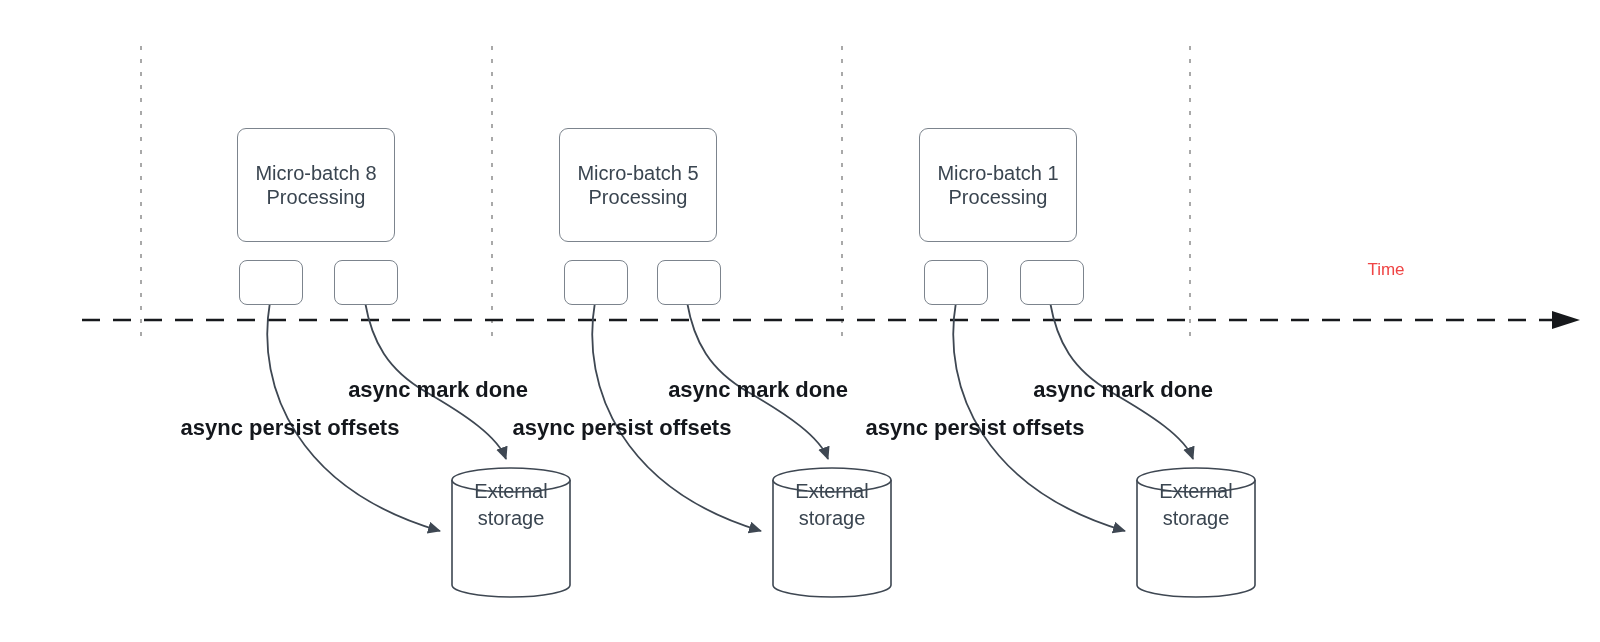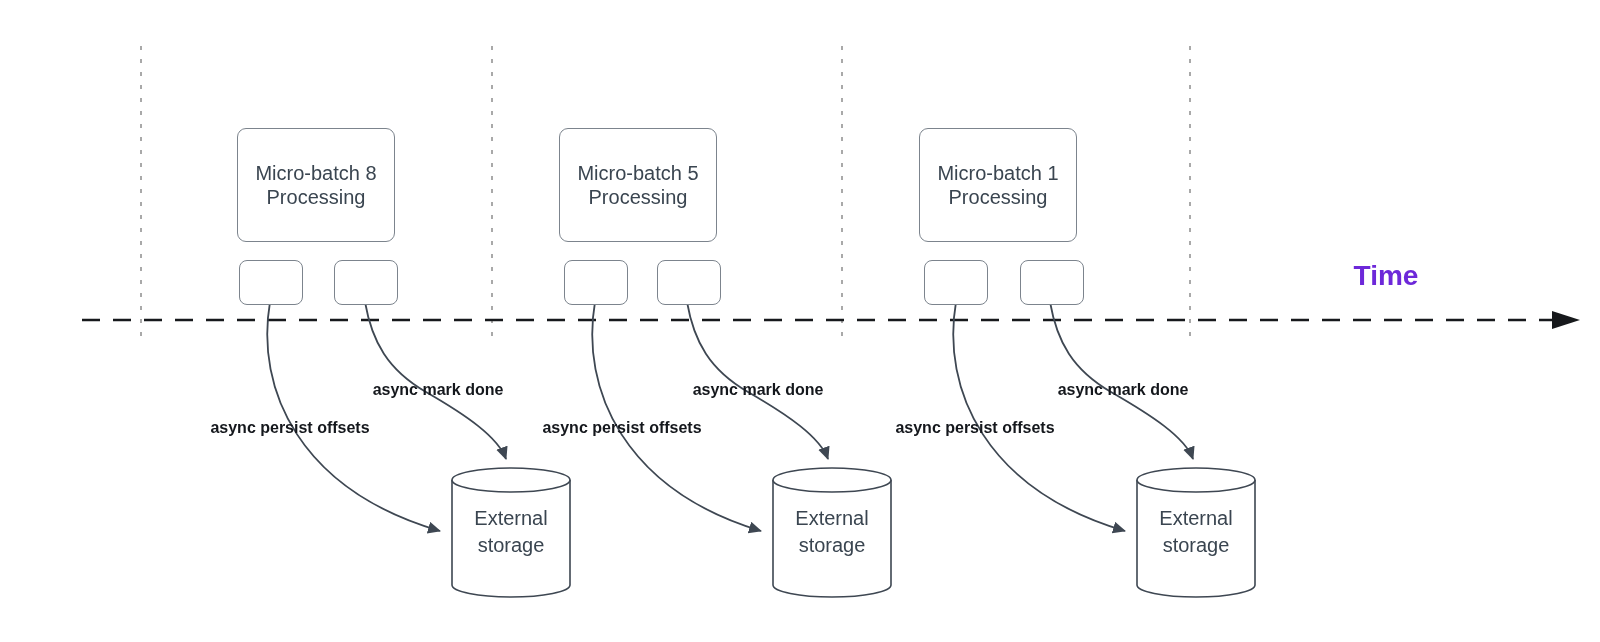--- a/index.html
+++ b/index.html
@@ -17,29 +17,29 @@
     border:1.6px solid #7c848d; border-radius:9px; background:#ffffff;
     display:flex; align-items:center; justify-content:center; text-align:center;
     color:#3a4550; font-size:20px; line-height:24px;
   }
   .chip {
     position:absolute; width:62px; height:43px; top:260px;
     border:1.6px solid #7c848d; border-radius:8px; background:#ffffff;
   }
   .flow-label {
     position:absolute; transform:translateX(-50%); white-space:nowrap;
-    color:#14171c; font-size:16px; font-weight:bold; line-height:18px;
+    color:#14171c; font-size:22px; font-weight:bold; line-height:18px;
   }
   .storage-label {
-    position:absolute; width:118px; top:505px; text-align:center;
+    position:absolute; width:118px; top:478px; text-align:center;
     color:#3a4550; font-size:20px; line-height:27px;
   }
   .time-label {
     position:absolute; left:1386px; top:260px; transform:translateX(-50%);
-    color:#6d28d9; font-size:28px; white-space:nowrap;font-weight:bold;
+    color:#ef4444; font-size:17px; white-space:nowrap;
   }
 </style>
 </head>
 <body>
 
 <div id="canvas">
 
   <svg id="lines-layer" width="1600" height="642" viewBox="0 0 1600 642">
     <defs>
       <marker id="arrow" markerUnits="userSpaceOnUse" markerWidth="16" markerHeight="14" refX="12" refY="6" orient="auto">

